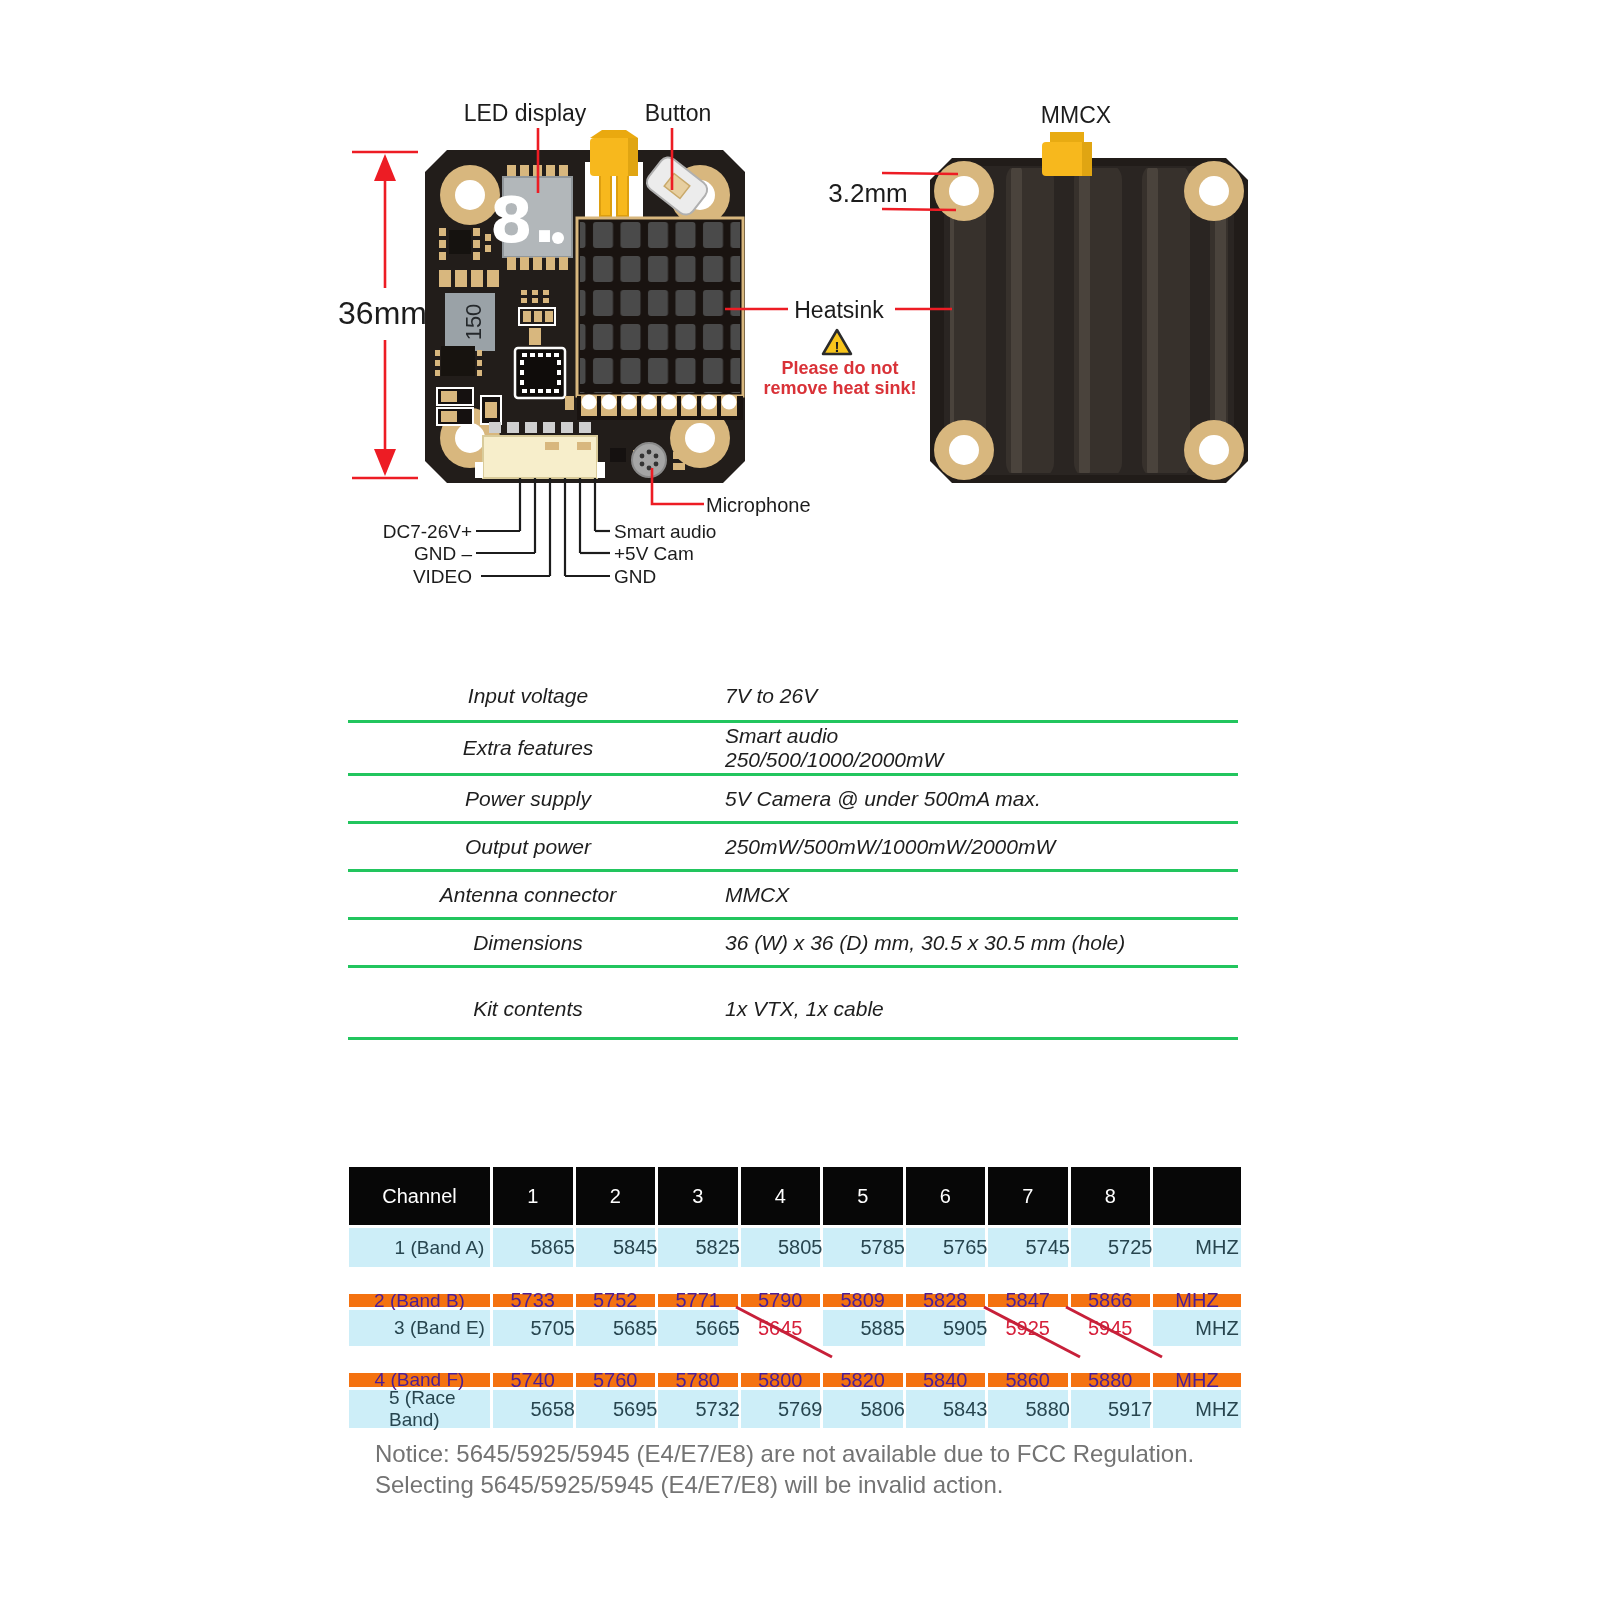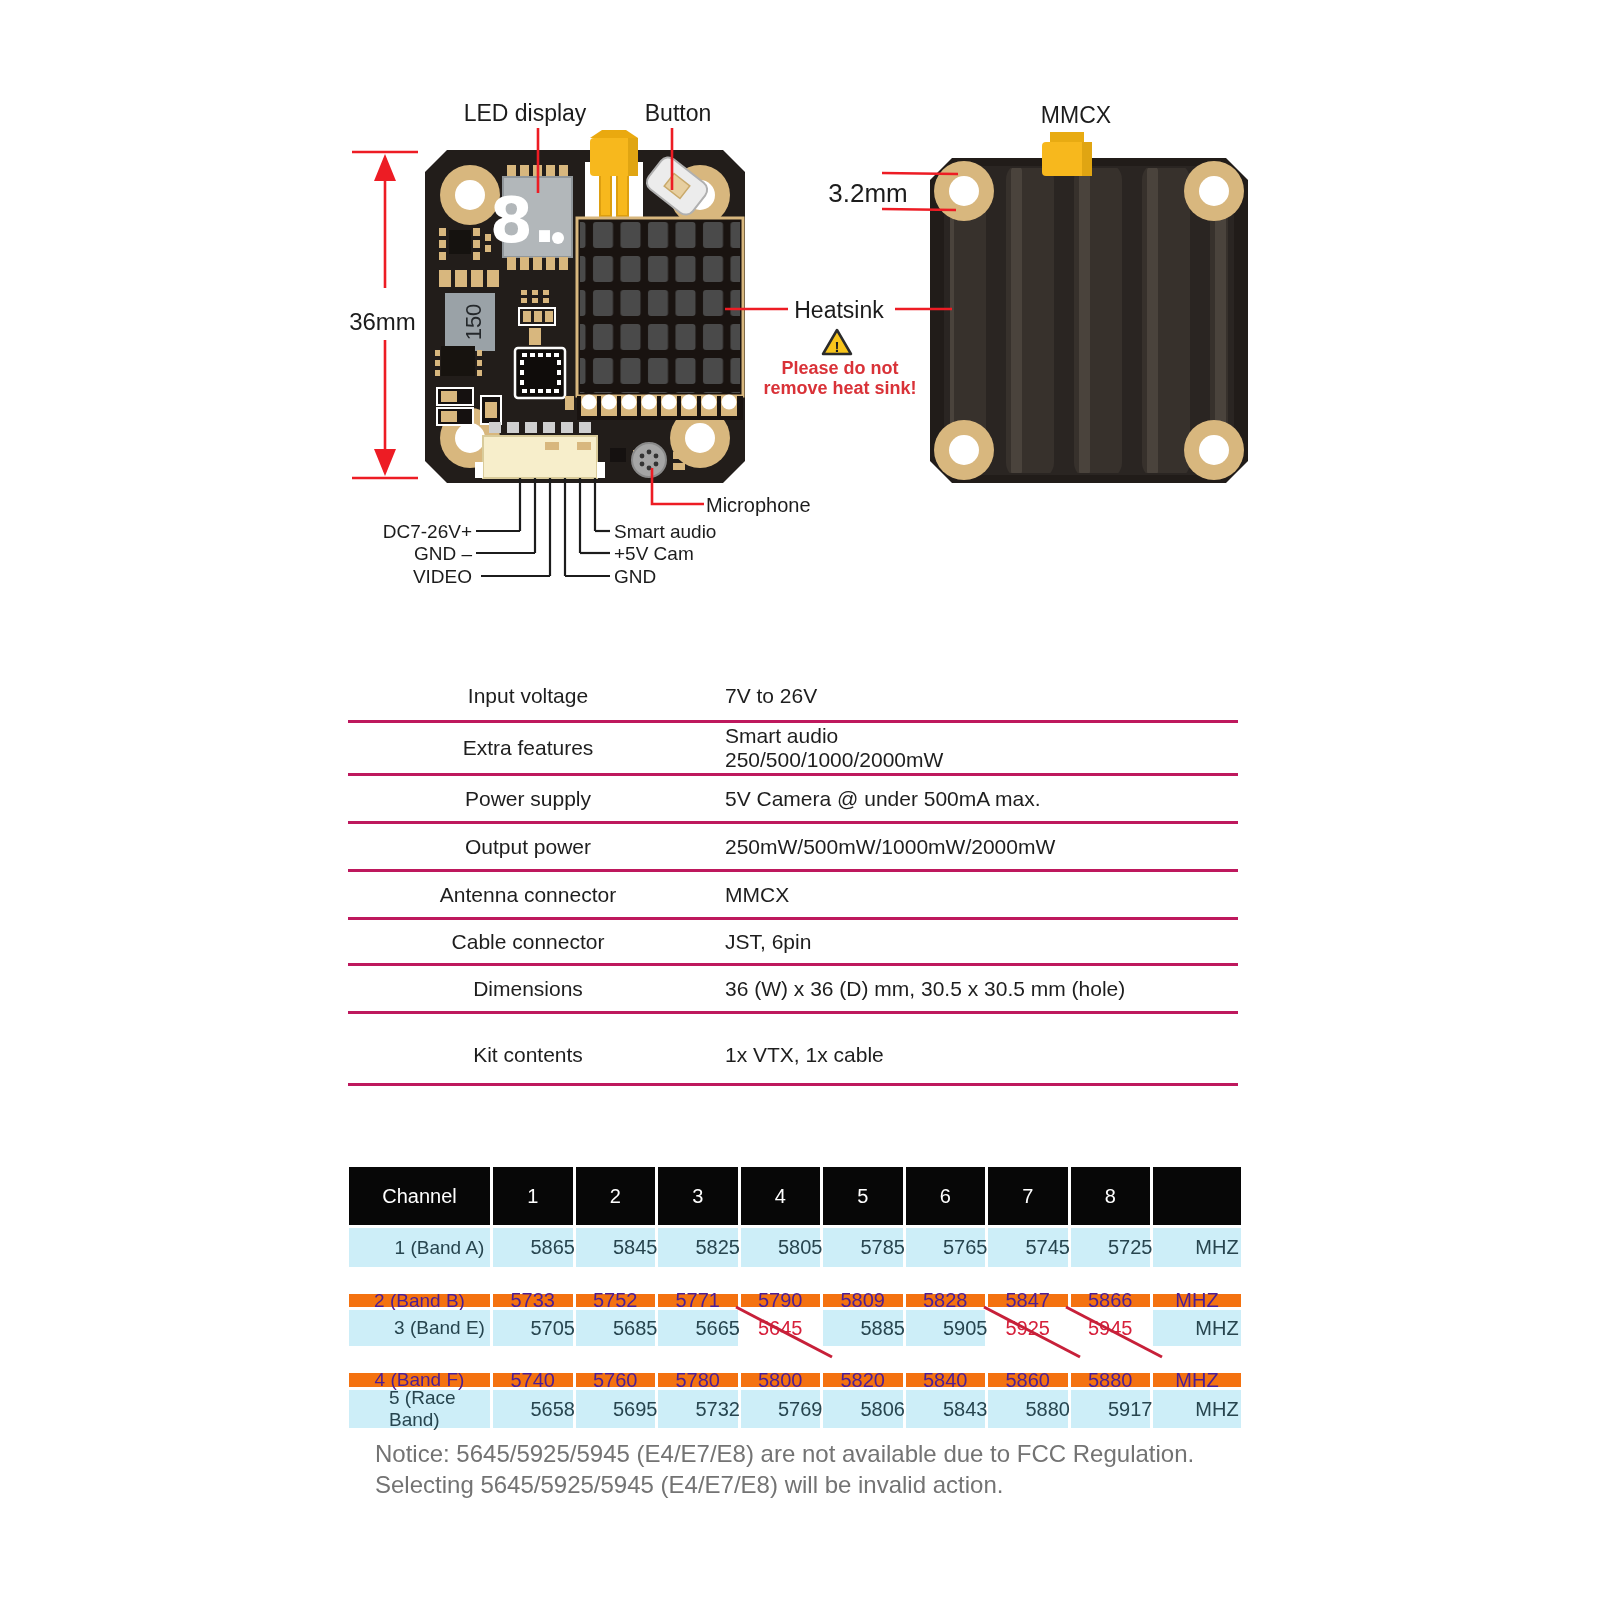--- a/index.html
+++ b/index.html
@@ -4,21 +4,21 @@
 <style>
   html,body{margin:0;padding:0;background:#fff;}
   #page{position:relative;width:1600px;height:1600px;background:#fff;overflow:hidden;
         font-family:"Liberation Sans",sans-serif;color:#222;}
   .abs{position:absolute;}
   .lbl{position:absolute;color:#1c1c1c;text-align:center;}
   .title{position:absolute;left:0;top:578px;width:1600px;text-align:center;
          font-size:50px;font-weight:bold;letter-spacing:2px;color:#111;}
   
   #spec{position:absolute;left:348px;top:672px;width:890px;}
-  .srow{position:relative;border-bottom:3px solid #be185d;box-sizing:border-box;}
+  .srow{position:relative;border-bottom:3px solid #22c55e;box-sizing:border-box;font-style:italic;}
   .slabel{position:absolute;left:50px;width:260px;top:50%;transform:translateY(-50%);
           text-align:center;font-size:21px;color:#1e1e1e;}
   .svalue{position:absolute;left:377px;top:50%;transform:translateY(-50%);
           font-size:21px;color:#1e1e1e;white-space:nowrap;}
   .srow.low .slabel,.srow.low .svalue{top:60%;}
   
   #chan{position:absolute;left:349px;top:1167px;width:892px;display:grid;
         grid-template-columns:141px repeat(8,79.5px) 88px;
         grid-template-rows:58px 39px 37px 36px 38px 38px;gap:3px;background:#fff;}
   .c{display:flex;align-items:center;justify-content:center;font-size:20px;}
@@ -265,21 +265,21 @@
       <line x1="580" y1="478" x2="580" y2="553"></line>
         <line x1="580" y1="553" x2="610" y2="553"></line>
       <line x1="595" y1="478" x2="595" y2="531"></line>
         <line x1="595" y1="531" x2="610" y2="531"></line>
     </g>
   </svg>
 
   <div class="lbl" style="left:455px;top:100px;width:140px;font-size:23px">LED display</div>
   <div class="lbl" style="left:618px;top:100px;width:120px;font-size:23px">Button</div>
   <div class="lbl" style="left:1016px;top:102px;width:120px;font-size:23px">MMCX</div>
-  <div class="lbl" style="left:330px;top:308px;width:105px;font-size:24px">36mm</div>
+  <div class="lbl" style="left:330px;top:295px;width:105px;font-size:32px">36mm</div>
   <div class="lbl" style="left:808px;top:178px;width:120px;font-size:26px">3.2mm</div>
   <div class="lbl" style="left:779px;top:297px;width:120px;font-size:23px">Heatsink</div>
   <div class="warn-red" style="left:755px;top:358px;width:170px">
     <div>Please do not</div>
     <div>remove heat sink!</div>
   </div>
   <div class="pinlbl" style="left:706px;top:496px;font-size:20px">Microphone</div>
 
   <div class="pinlbl" style="left:330px;top:522px;width:142px;text-align:right">DC7-26V+</div>
   <div class="pinlbl" style="left:330px;top:544px;width:142px;text-align:right">GND –</div>
@@ -305,24 +305,20 @@
       <div class="slabel">Power supply</div>
       <div class="svalue">5V Camera @ under  500mA max.</div>
     </div>
     <div class="srow" style="height:48px">
       <div class="slabel">Output power</div>
       <div class="svalue">250mW/500mW/1000mW/2000mW</div>
     </div>
     <div class="srow" style="height:48px">
       <div class="slabel">Antenna connector</div>
       <div class="svalue">MMCX</div>
-    </div>
-    <div class="srow" style="height:46px">
-      <div class="slabel">Cable connector</div>
-      <div class="svalue">JST, 6pin</div>
     </div>
     <div class="srow" style="height:48px">
       <div class="slabel">Dimensions</div>
       <div class="svalue">36 (W) x 36 (D) mm, 30.5 x 30.5 mm (hole)</div>
     </div>
     <div class="srow low" style="height:72px">
       <div class="slabel">Kit contents</div>
       <div class="svalue">1x VTX, 1x cable</div>
     </div>
   </div>

